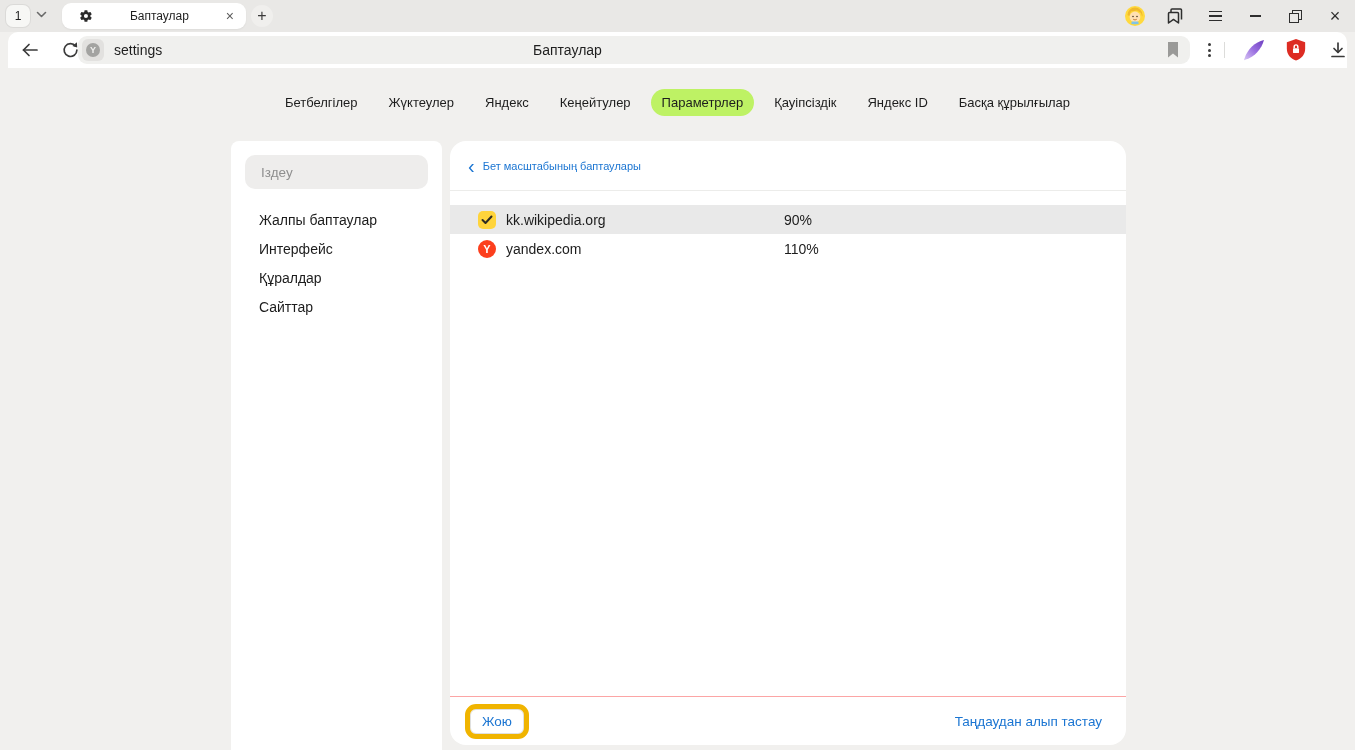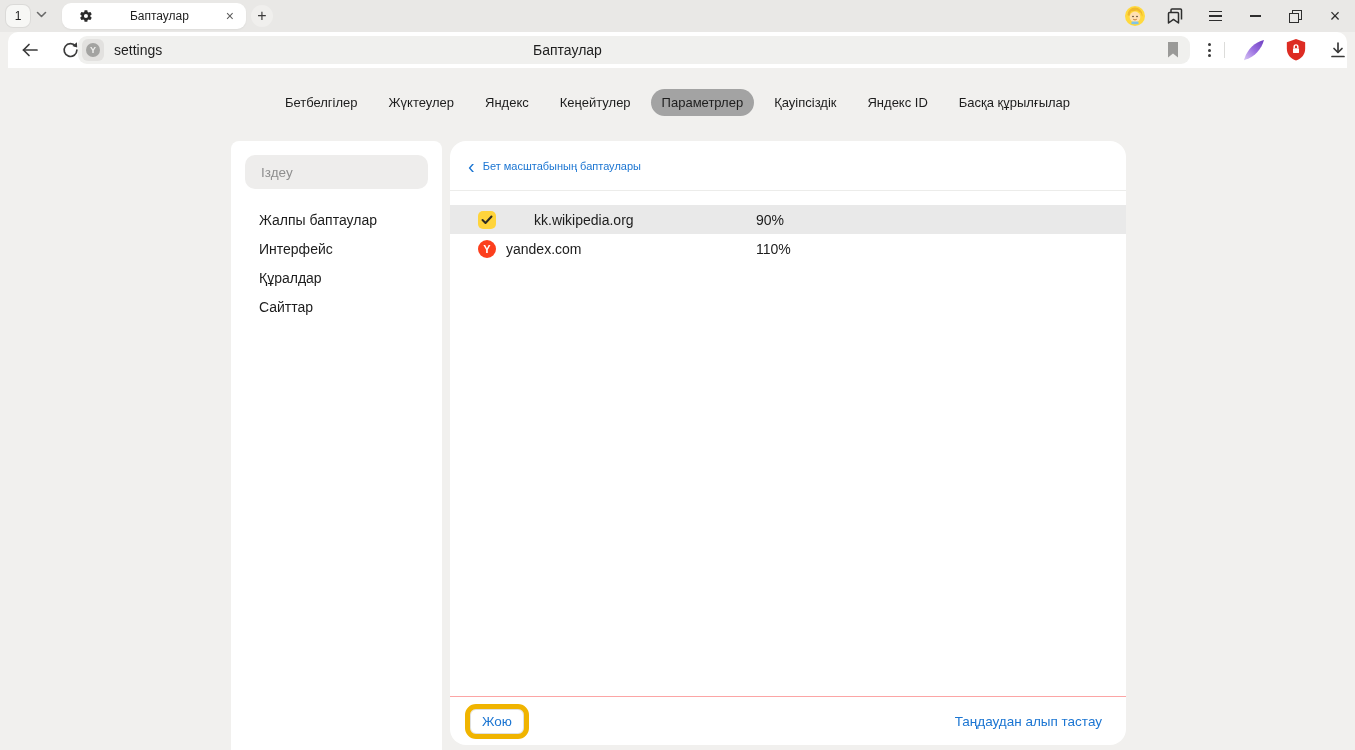--- a/index.html
+++ b/index.html
@@ -43,45 +43,45 @@
   .url-txt{margin-left:10px;font-size:14px;color:#1f1f1f;}
   .pg-title{position:absolute;left:455px;top:0;height:28px;display:flex;align-items:center;
     font-size:14px;color:#1f1f1f;}
   .bm-flag{position:absolute;right:10px;top:5px;}
   .addr-div{position:absolute;left:1216px;top:10px;width:1px;height:16px;background:#dcdcda;}
   .dots3{display:flex;flex-direction:column;gap:2.5px;}
   .dots3 i{width:3px;height:3px;border-radius:50%;background:#3a3a3a;}
   
   .set-nav{position:absolute;top:89px;left:0;width:1355px;display:flex;justify-content:center;gap:9px;}
   .set-tab{padding:6px 11px;font-size:13px;color:#1d1d1d;border-radius:16px;white-space:nowrap;}
-  .set-tab.active{background:#a3a3a3;text-align:center;}
+  .set-tab.active{background:#bef264;text-align:center;}
   
   .sidebar{position:absolute;left:231px;top:141px;width:211px;height:719px;background:#fff;border-radius:8px;}
   .search{margin:14px;height:34px;background:#eeedec;border-radius:10px;display:flex;align-items:center;}
   .search input{border:none;outline:none;background:transparent;margin-left:14px;width:160px;
     font-size:13.5px;color:#333;font-family:"Liberation Sans",sans-serif;}
   .search input::placeholder{color:#8f8f8f;}
   .side-items{margin-top:16px;}
   .side-item{height:29px;display:flex;align-items:center;padding-left:28px;font-size:14px;color:#1c1c1c;cursor:default;}
   
   .main-card{position:absolute;left:450px;top:141px;width:676px;height:604px;background:#fff;border-radius:16px;
     display:flex;flex-direction:column;}
   .card-header{height:49px;display:flex;align-items:center;padding-left:14px;}
   .back-ch{font-size:20px;color:var(--accent-blue,#1b75d2);line-height:1;padding:0 4px;}
   .heading{font-size:11px;color:var(--accent-blue,#1b75d2);margin-left:4px;}
   .hdiv{height:1px;background:#ececea;}
   .rows{margin-top:14px;}
   .zrow{height:29px;display:flex;align-items:center;position:relative;padding-left:28px;}
-  .zrow.selected{background:#e9e9e9;gap:28px;}
+  .zrow.selected{background:#e9e9e9;}
   .chkbox{width:18px;height:18px;border-radius:5px;background:var(--checkbox-yellow,#ffd43b);
     display:flex;align-items:center;justify-content:center;}
   .favcircle{width:18px;height:18px;border-radius:50%;background:var(--yandex-red,#fc3f1d);
     color:#fff;font-size:11px;font-weight:bold;display:flex;align-items:center;justify-content:center;}
   .site-name{margin-left:10px;font-size:14px;color:#1c1c1c;}
-  .zoom-val{position:absolute;left:306px;font-size:14px;color:#1c1c1c;}
+  .zoom-val{position:absolute;left:334px;font-size:14px;color:#1c1c1c;}
   .fspacer{flex:1;}
   .card-footer{height:48px;border-top:1px solid #fca5a5;display:flex;align-items:center;
     justify-content:space-between;padding:0 24px 0 20px;}
   .del-btn{background:#fff;border:1px solid #e0e0de;border-radius:6px;color:var(--accent-blue,#1b75d2);
     font-size:13.5px;padding:4px 11px;font-family:"Liberation Sans",sans-serif;
     outline:5px solid var(--highlight-yellow,#f0b400);cursor:pointer;}
   .desel-link{font-size:13.5px;color:var(--accent-blue,#1b75d2);cursor:pointer;}
   svg{display:block;}
 </style>
 </head>

